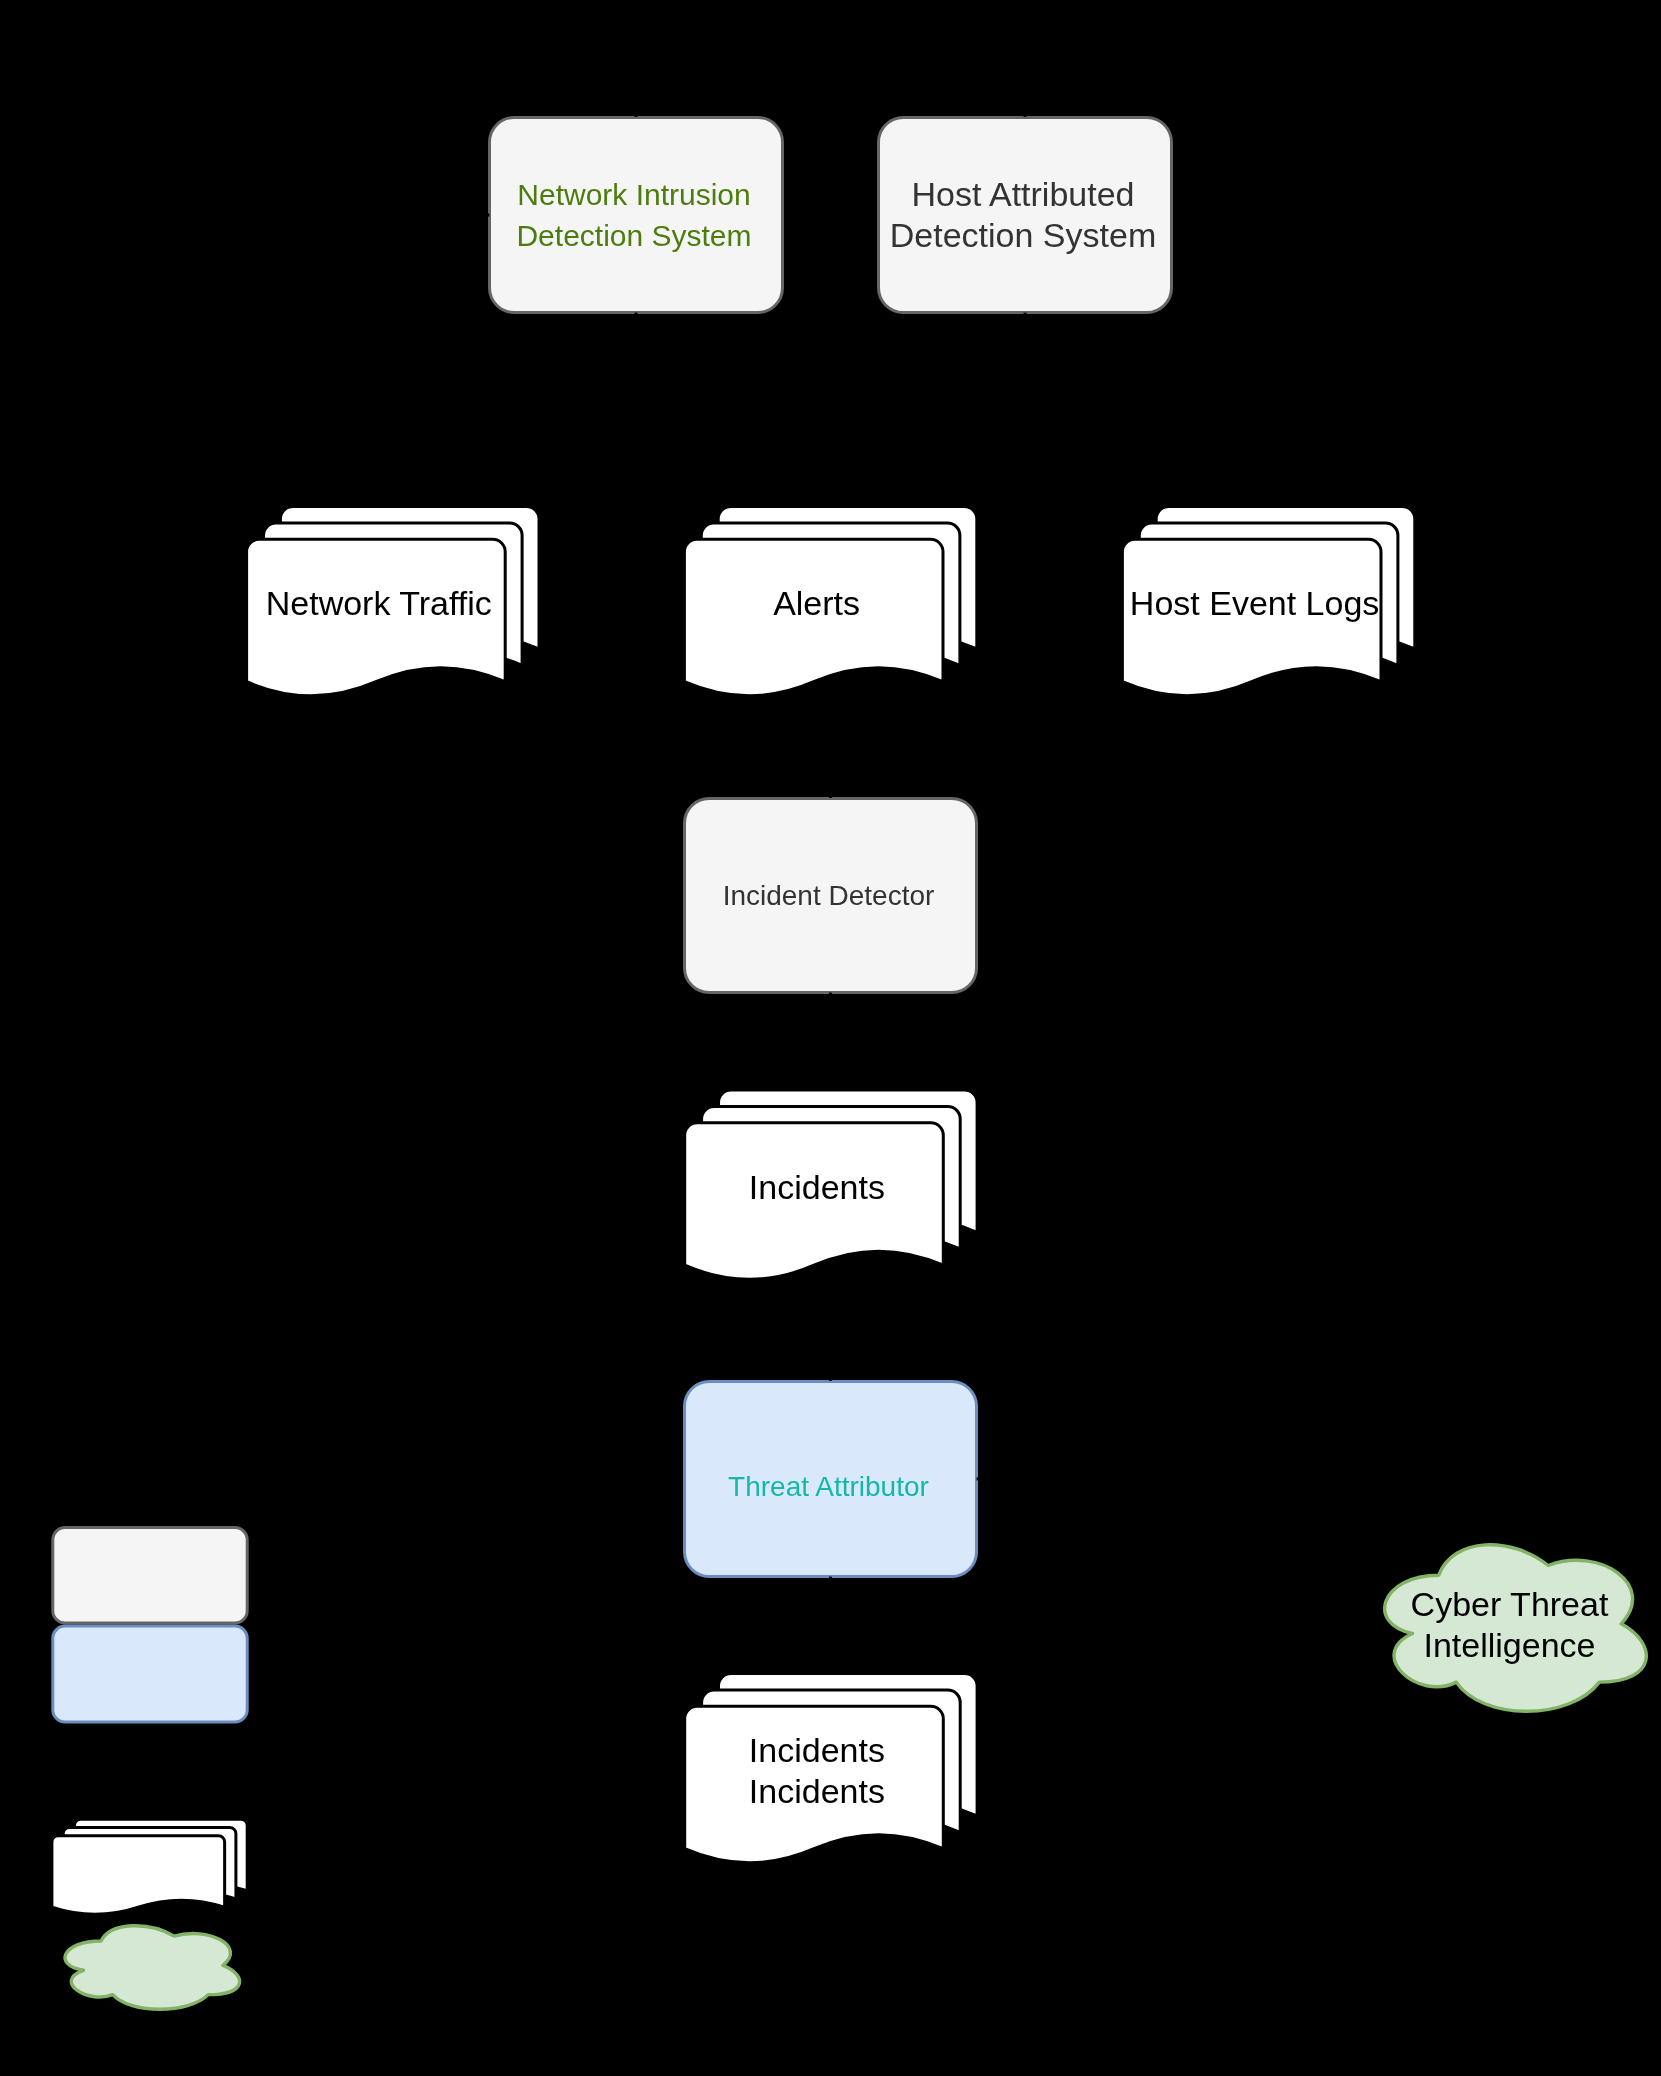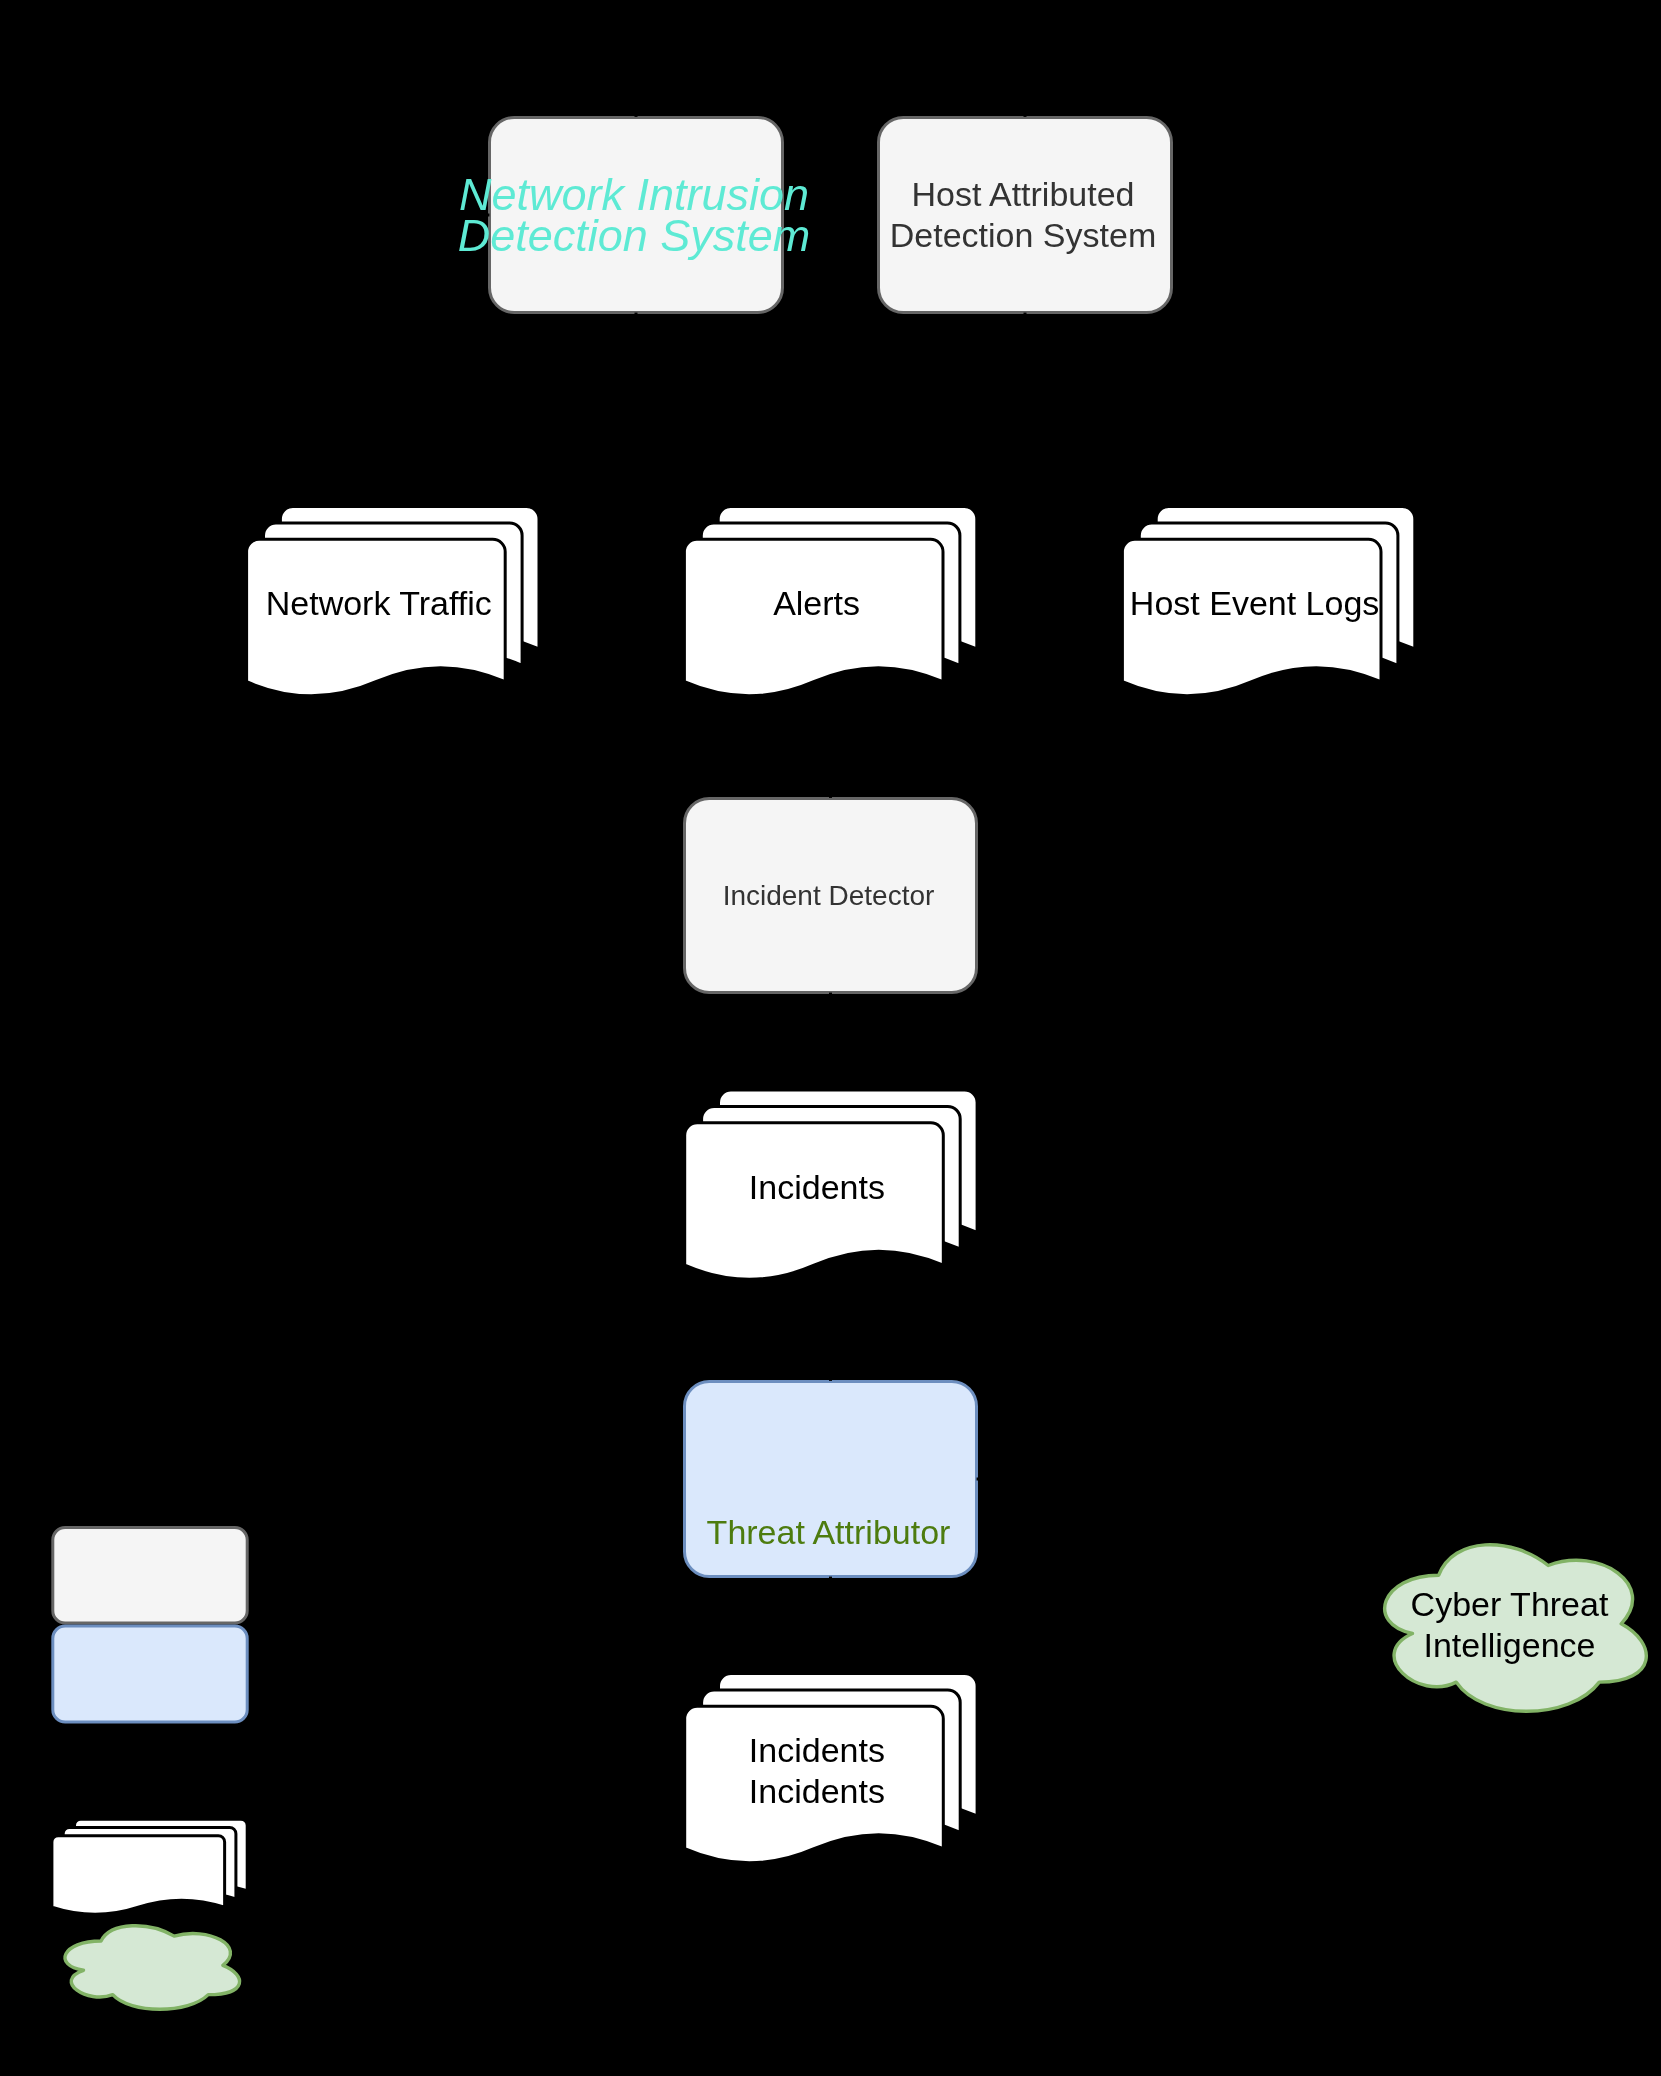--- a/index.html
+++ b/index.html
@@ -53,24 +53,24 @@
       <g>
         <path d="M 65.1125 1527.5 L 234.8875 1527.5 A 12.3125 12.3125 0 0 1 247.2 1539.8125 L 247.2 1610.6875 A 12.3125 12.3125 0 0 1 234.8875 1623 L 65.1125 1623 A 12.3125 12.3125 0 0 1 52.8 1610.6875 L 52.8 1539.8125 A 12.3125 12.3125 0 0 1 65.1125 1527.5 Z" fill="#f5f5f5" stroke="#666666" stroke-width="3" stroke-linejoin="round"></path>
         <path d="M 65.175 1626 L 234.825 1626 A 12.375 12.375 0 0 1 247.2 1638.375 L 247.2 1709.625 A 12.375 12.375 0 0 1 234.825 1722 L 65.175 1722 A 12.375 12.375 0 0 1 52.8 1709.625 L 52.8 1638.375 A 12.375 12.375 0 0 1 65.175 1626 Z" fill="#dae8fc" stroke="#6c8ebf" stroke-width="3" stroke-linejoin="round"></path>
         <path d="M 74.47668 1825.4766 A 6.2766 6.2766 0 0 1 80.75328 1819.2 L 240.9234 1819.2 A 6.2766 6.2766 0 0 1 247.2 1825.4766 L 247.2 1890.72471 Q 204.01916999999997 1876.59285 160.83834000000002 1890.72471 Q 117.65751 1904.85657 74.47668 1890.72471 Z" fill="#ffffff" stroke="#000000" stroke-width="3" stroke-linejoin="round"></path>
         <path d="M 63.18834 1833.73128 A 6.2766 6.2766 0 0 1 69.46494 1827.45468 L 229.63505999999998 1827.45468 A 6.2766 6.2766 0 0 1 235.91165999999998 1833.73128 L 235.91165999999998 1898.97939 Q 192.73082999999997 1884.84753 149.55 1898.97939 Q 106.36917 1913.11125 63.18834 1898.97939 Z" fill="#ffffff" stroke="#000000" stroke-width="3" stroke-linejoin="round"></path>
         <path d="M 51.9 1841.98596 A 6.2766 6.2766 0 0 1 58.1766 1835.70936 L 218.34672 1835.70936 A 6.2766 6.2766 0 0 1 224.62332 1841.98596 L 224.62332 1907.23407 Q 181.44249 1893.10221 138.26166 1907.23407 Q 95.08082999999999 1921.36593 51.9 1907.23407 Z" fill="#ffffff" stroke="#000000" stroke-width="3" stroke-linejoin="round"></path>
         <path d="M 101.0575057814041 1941.009062401136 C 62.08701421083751 1941.009062401136 52.344391318195854 1965.398682972159 83.52078457464914 1970.2766070863634 C 52.344391318195854 1981.0080401376135 87.4178337317058 2004.4220758857955 112.74865325257409 1994.6662276573863 C 130.28537445932906 2014.1779241142046 188.74111181517895 2014.1779241142046 208.22635760046228 1994.6662276573863 C 247.19684917102887 1994.6662276573863 247.19684917102887 1975.154531200568 222.84029193942473 1965.398682972159 C 247.19684917102887 1945.8869865153406 208.22635760046228 1926.3752900585223 174.1271774762165 1936.1311382869314 C 149.77062024461236 1921.4973659443176 110.80012867404577 1921.4973659443176 101.0575057814041 1941.009062401136 Z" fill="#d5e8d4" stroke="#82b366" stroke-width="3.4" stroke-linejoin="round"></path>
       </g>
     </svg>
   <div id="labels">
-  <div class="node-label" id="lbl-network-intrusion-detection-system" style="left: 234px; top: 174px; font-size: 45px; line-height: 41px; color: #5eead4; font-style: italic;"><div class="line">Network Intrusion</div><div class="line">Detection System</div></div>
+  <div class="node-label" id="lbl-network-intrusion-detection-system" style="left: 234px; top: 174px; font-size: 30px; line-height: 41px; color: #4d7c0f;"><div class="line">Network Intrusion</div><div class="line">Detection System</div></div>
   <div class="node-label" id="lbl-host-intrusion-detection-system" style="left: 623px; top: 174px; font-size: 34px; line-height: 41px; color: rgb(51, 51, 51);"><div class="line">Host Attributed</div><div class="line">Detection System</div></div>
   <div class="node-label" id="lbl-network-traffic" style="left: -21.2px; top: 583.15px; font-size: 34px; line-height: 41px; color: rgb(0, 0, 0);"><div class="line">Network Traffic</div></div>
   <div class="node-label" id="lbl-alerts" style="left: 416.6px; top: 583.15px; font-size: 34px; line-height: 41px; color: rgb(0, 0, 0);"><div class="line">Alerts</div></div>
   <div class="node-label" id="lbl-host-event-logs" style="left: 854.6px; top: 583.15px; font-size: 34px; line-height: 41px; color: rgb(0, 0, 0);"><div class="line">Host Event Logs</div></div>
   <div class="node-label" id="lbl-incident-detector" style="left: 428.5px; top: 875px; font-size: 28px; line-height: 41px; color: rgb(51, 51, 51);"><div class="line">Incident Detector</div></div>
   <div class="node-label" id="lbl-incidents" style="left: 416.9px; top: 1166.65px; font-size: 34px; line-height: 41px; color: rgb(0, 0, 0);"><div class="line">Incidents</div></div>
-  <div class="node-label" id="lbl-threat-attributor" style="left: 428.5px; top: 1512px; font-size: 34px; line-height: 41px; color: #4d7c0f;"><div class="line">Threat Attributor</div></div>
+  <div class="node-label" id="lbl-threat-attributor" style="left: 428.5px; top: 1466px; font-size: 28px; line-height: 41px; color: #14b8a6;"><div class="line">Threat Attributor</div></div>
   <div class="node-label" id="lbl-attributed-incidents" style="left: 416.9px; top: 1729.65px; font-size: 34px; line-height: 41px; color: rgb(0, 0, 0);"><div class="line">Incidents</div><div class="line">Incidents</div></div>
   <div class="node-label" id="lbl-cyber-threat-intelligence" style="left: 1109.5px; top: 1583.5px; font-size: 34px; line-height: 41px; color: rgb(0, 0, 0);"><div class="line">Cyber Threat</div><div class="line">Intelligence</div></div>
   </div>
 </div>
 
 </body></html>

